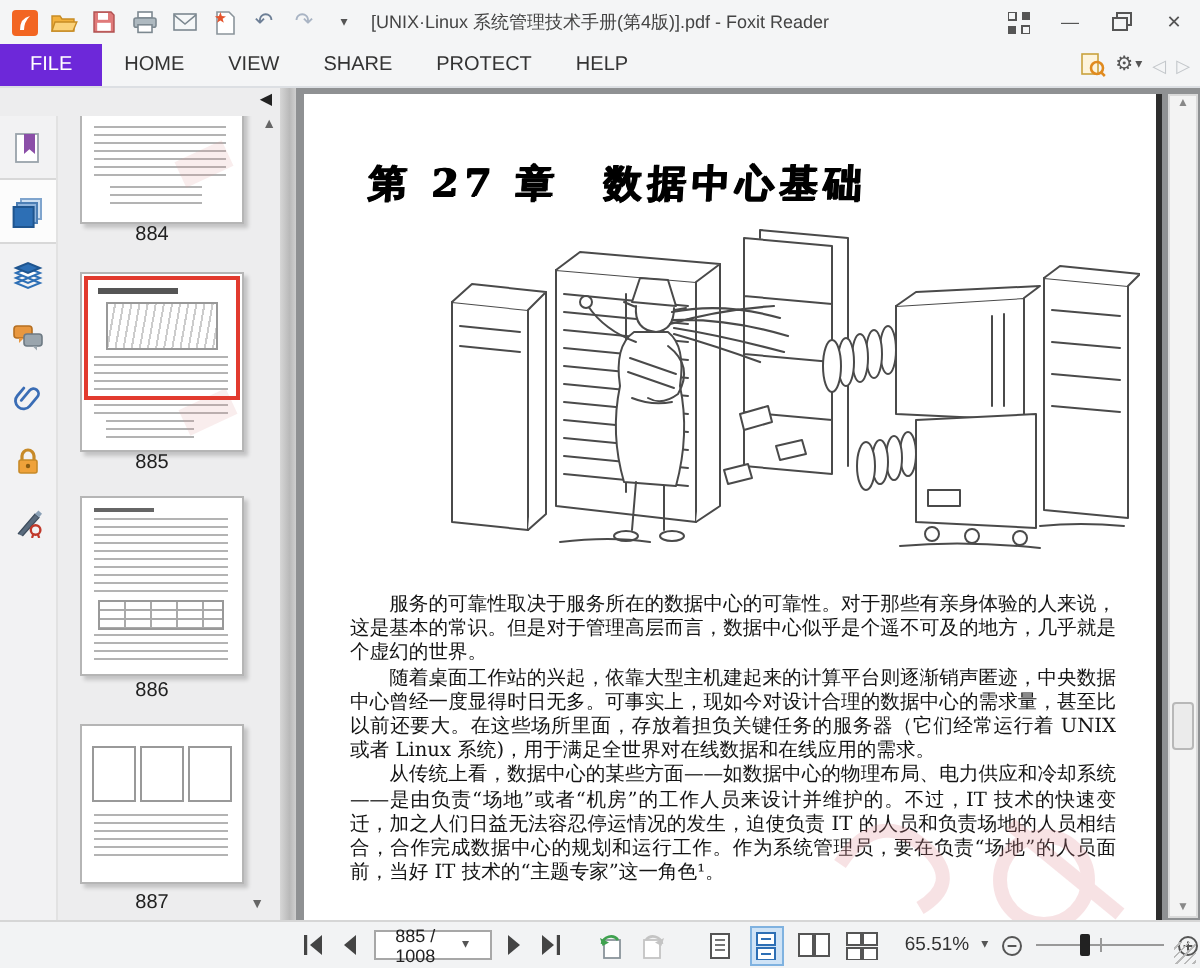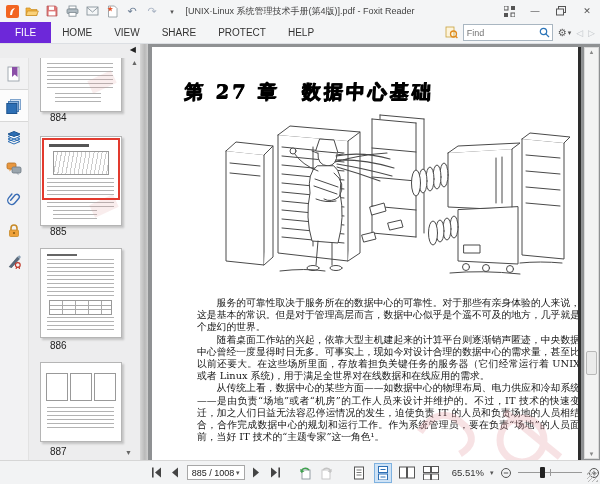--- a/index.html
+++ b/index.html
@@ -38,53 +38,53 @@
   .collapsebtn{position:absolute;right:12px;top:2px;font-size:8px;color:#222;line-height:1;}
   .navstrip{position:absolute;top:14px;bottom:0;left:0;width:28px;background:#f2f2f3;border-right:1px solid #e2e2e2;}
   .navicon{width:28px;height:31px;display:flex;align-items:center;justify-content:center;}
   .navicon.active{background:#fcfcfc;border-top:1px solid #d8d8d8;border-bottom:1px solid #d8d8d8;}
   .thumbpanel{position:absolute;top:14px;bottom:0;left:29px;right:8px;overflow:hidden;background:#ededee;}
   .divider{position:absolute;top:0;bottom:0;right:0;width:8px;
            background:linear-gradient(90deg,#d6d6d6,#b9b9b9 60%,#cfcfcf);}
   .thumb{position:absolute;left:11px;width:82px;background:#fff;border:1px solid #b5b5b5;
          box-shadow:2px 2px 2px rgba(0,0,0,.18);box-sizing:border-box;}
   .t884{top:-36px;height:90px}.t885{top:78px;height:90px}.t886{top:190px;height:90px}.t887{top:304px;height:80px}
-  .tlabel{position:absolute;left:21px;width:82px;text-align:left;font-size:10px;color:#222;}
+  .tlabel{position:absolute;left:6px;width:82px;text-align:center;font-size:10px;color:#222;}
   .l884{top:54px}.l885{top:168px}.l886{top:282px}.l887{top:388px}
   .tlines{background:repeating-linear-gradient(180deg,#b3b3b3 0 1px,transparent 1px 4px);}
   .selrect{position:absolute;left:1px;right:1px;top:1px;height:58px;border:2px solid #e23a2e;}
   .twm{position:absolute;width:26px;height:14px;background:#d99;opacity:.18;transform:rotate(-25deg);}
   .scrollarrow{position:absolute;font-size:7px;color:#666;line-height:1;}
 
   
   .main{position:absolute;top:44px;bottom:24px;left:148px;right:0;background:#8f9193;}
   .page{position:absolute;left:4px;top:3px;width:426px;bottom:0;background:#fff;
         border-right:3px solid #2d2d2d;overflow:hidden;}
   .chtitle{position:absolute;top:32px;left:32px;font-family:"DejaVu Serif",serif;font-weight:900;
            font-size:19px;letter-spacing:3px;color:#000;transform:skewX(-3deg);
            text-shadow:.8px 0 #000,0 .6px #000;}
   .illus{position:absolute;top:64px;left:68px;}
-  .bodytext{position:absolute;top:250px;left:45px;width:383px;font-family:"DejaVu Serif",serif;
+  .bodytext{position:absolute;top:250px;left:23px;width:383px;font-family:"DejaVu Serif",serif;
             font-size:9.8px;line-height:12.2px;color:#141414;text-align:justify;}
   .bodytext p{margin:0;text-indent:2em;}
   .watermark{position:absolute;right:8px;bottom:-8px;opacity:.3;}
   .vscroll{position:absolute;right:1px;top:3px;bottom:1px;width:15px;background:#f3f3f3;
            border:1px solid #dadada;box-sizing:border-box;}
   .vthumb{position:absolute;left:1px;right:1px;top:74%;height:22px;background:#ebebeb;
           border:1px solid #b8b8b8;border-radius:2px;}
   .vs-up{position:absolute;top:1px;left:0;right:0;text-align:center;font-size:6px;color:#888;}
   .vs-down{position:absolute;bottom:1px;left:0;right:0;text-align:center;font-size:6px;color:#888;}
 
   
   .statusbar{position:absolute;bottom:0;left:0;right:0;height:24px;background:#f2f3f4;
              border-top:1px solid #d6d6d6;display:flex;align-items:center;justify-content:center;
              gap:6px;padding-left:150px;box-sizing:border-box;}
   .sbtn{display:flex;align-items:center;justify-content:center;width:14px;height:16px;}
   .pagebox{width:64px;height:15px;border:1px solid #a7a7a7;background:#fff;display:flex;
-           align-items:center;padding:0 4px;font-size:9px;color:#222;box-sizing:border-box;}
+           align-items:center;padding:0 10px;font-size:9px;color:#222;box-sizing:border-box;}
   .pagebox .num{flex:1;}
   .viewbtn{display:flex;align-items:center;justify-content:center;width:18px;height:18px;border:1px solid transparent;}
   .viewbtn.active{background:#cfe3f6;border:1px solid #7fb2e0;}
   .zoomtext{font-size:9.5px;color:#333;margin-left:6px;}
   .slider{position:relative;width:72px;height:13px;}
   .slider .track{position:absolute;left:0;right:0;top:6px;height:1px;background:#999;}
   .slider .tick{position:absolute;left:50%;top:3px;width:1px;height:7px;background:#999;}
   .slider .handle{position:absolute;left:34%;top:1px;width:5px;height:11px;background:#222;border-radius:1px;}
   .grip{position:absolute;right:2px;bottom:2px;width:11px;height:11px;
         background:repeating-linear-gradient(135deg,transparent 0 2px,#b9b9b9 2px 3px);}
@@ -176,27 +176,20 @@
     <div class="tab">VIEW</div>
     <div class="tab">SHARE</div>
     <div class="tab">PROTECT</div>
     <div class="tab">HELP</div>
     <div class="findwrap">
       <svg width="13" height="13" viewBox="0 0 13 13">
           <rect x="1" y="1" width="8" height="10" fill="#fdf4dc" stroke="#c9a23c" stroke-width=".8"></rect>
           <circle cx="8.5" cy="8" r="3" fill="none" stroke="#e08a1e" stroke-width="1.3"></circle>
           <line x1="10.6" y1="10.2" x2="12.4" y2="12" stroke="#e08a1e" stroke-width="1.3"></line>
         </svg>
-      <div class="findbox">
-        <input type="text" placeholder="Find" style="">
-        <svg width="11" height="11" viewBox="0 0 11 11" style="margin-right:2px">
-            <circle cx="4.5" cy="4.5" r="3.2" fill="none" stroke="#2b74b8" stroke-width="1.2"></circle>
-            <line x1="6.8" y1="6.8" x2="10" y2="10" stroke="#2b74b8" stroke-width="1.2"></line>
-          </svg>
-      </div>
       <span class="gearwrap">
         <span class="glyph" style="color:#555;font-size:10px">⚙</span>
           <span class="glyph small">▾</span>
       </span>
       <span class="navarrow"><span>◁</span></span>
       <span class="navarrow"><span>▷</span></span>
 
     </div>
   </div>
 

